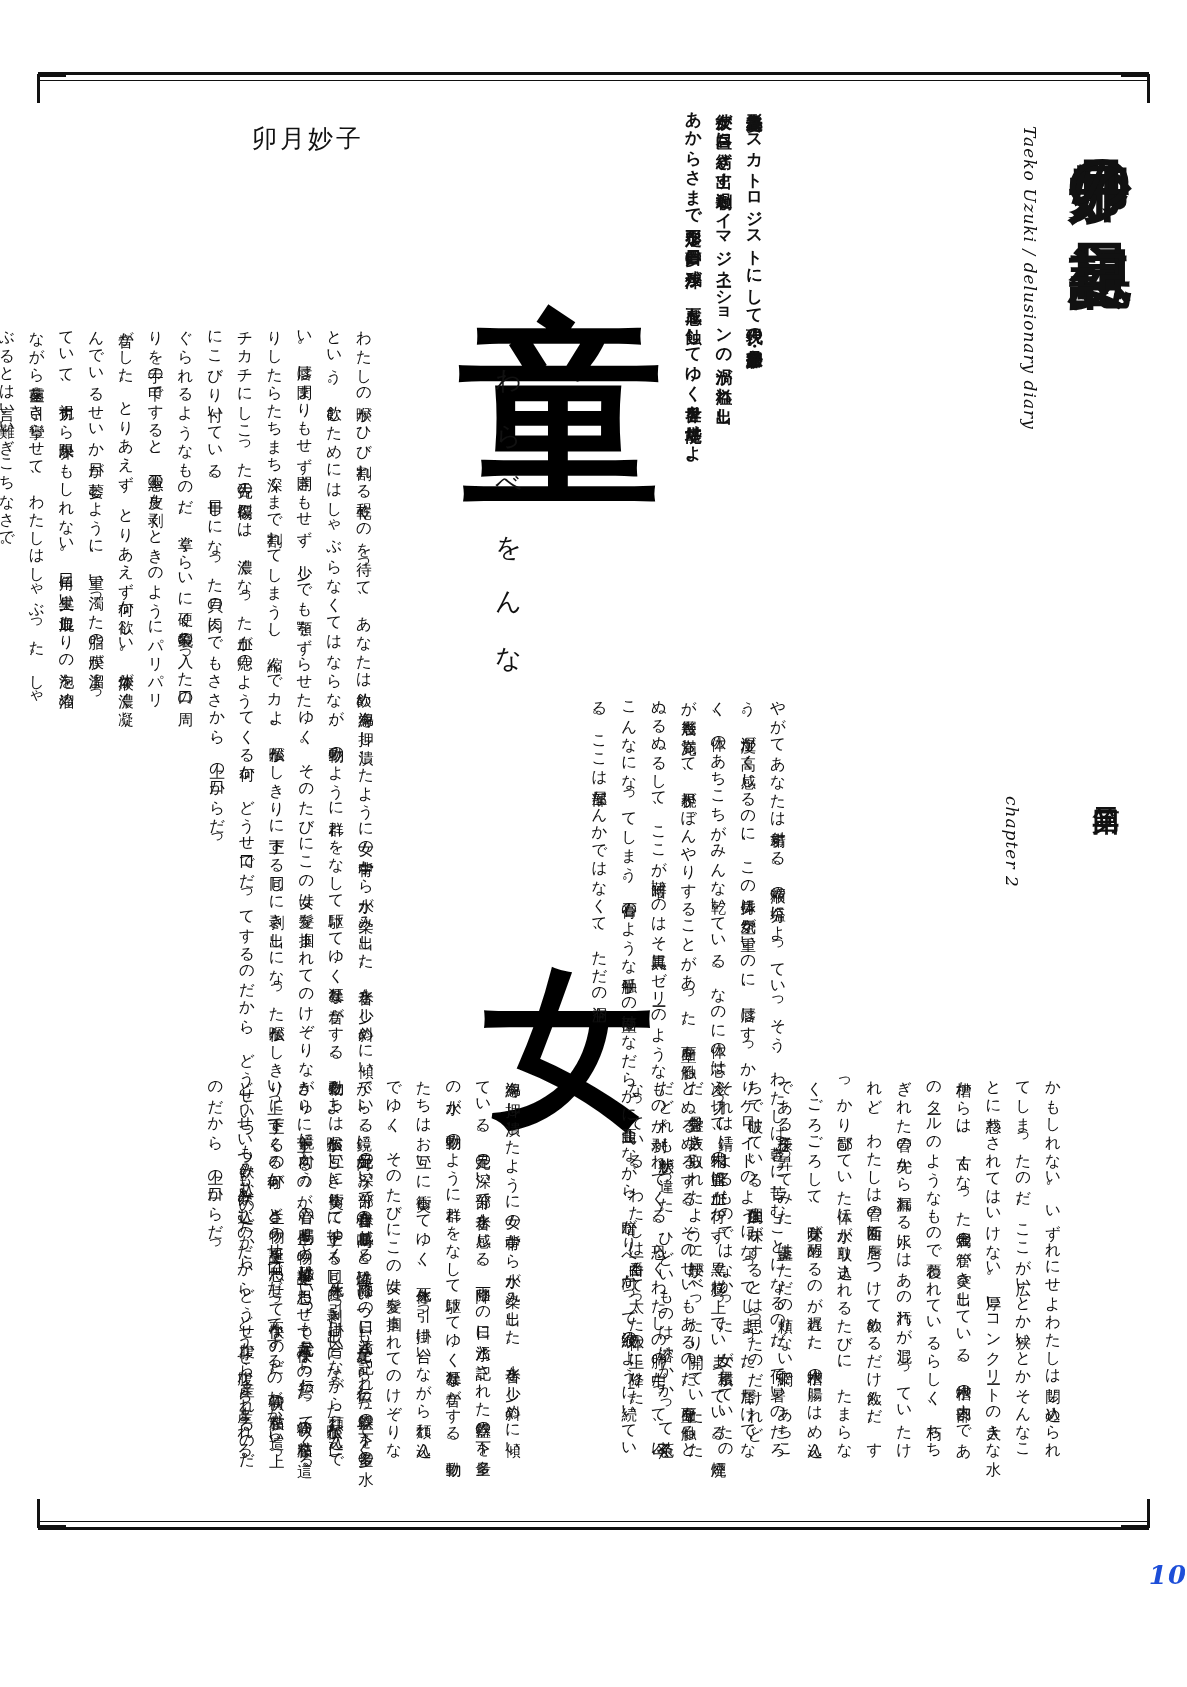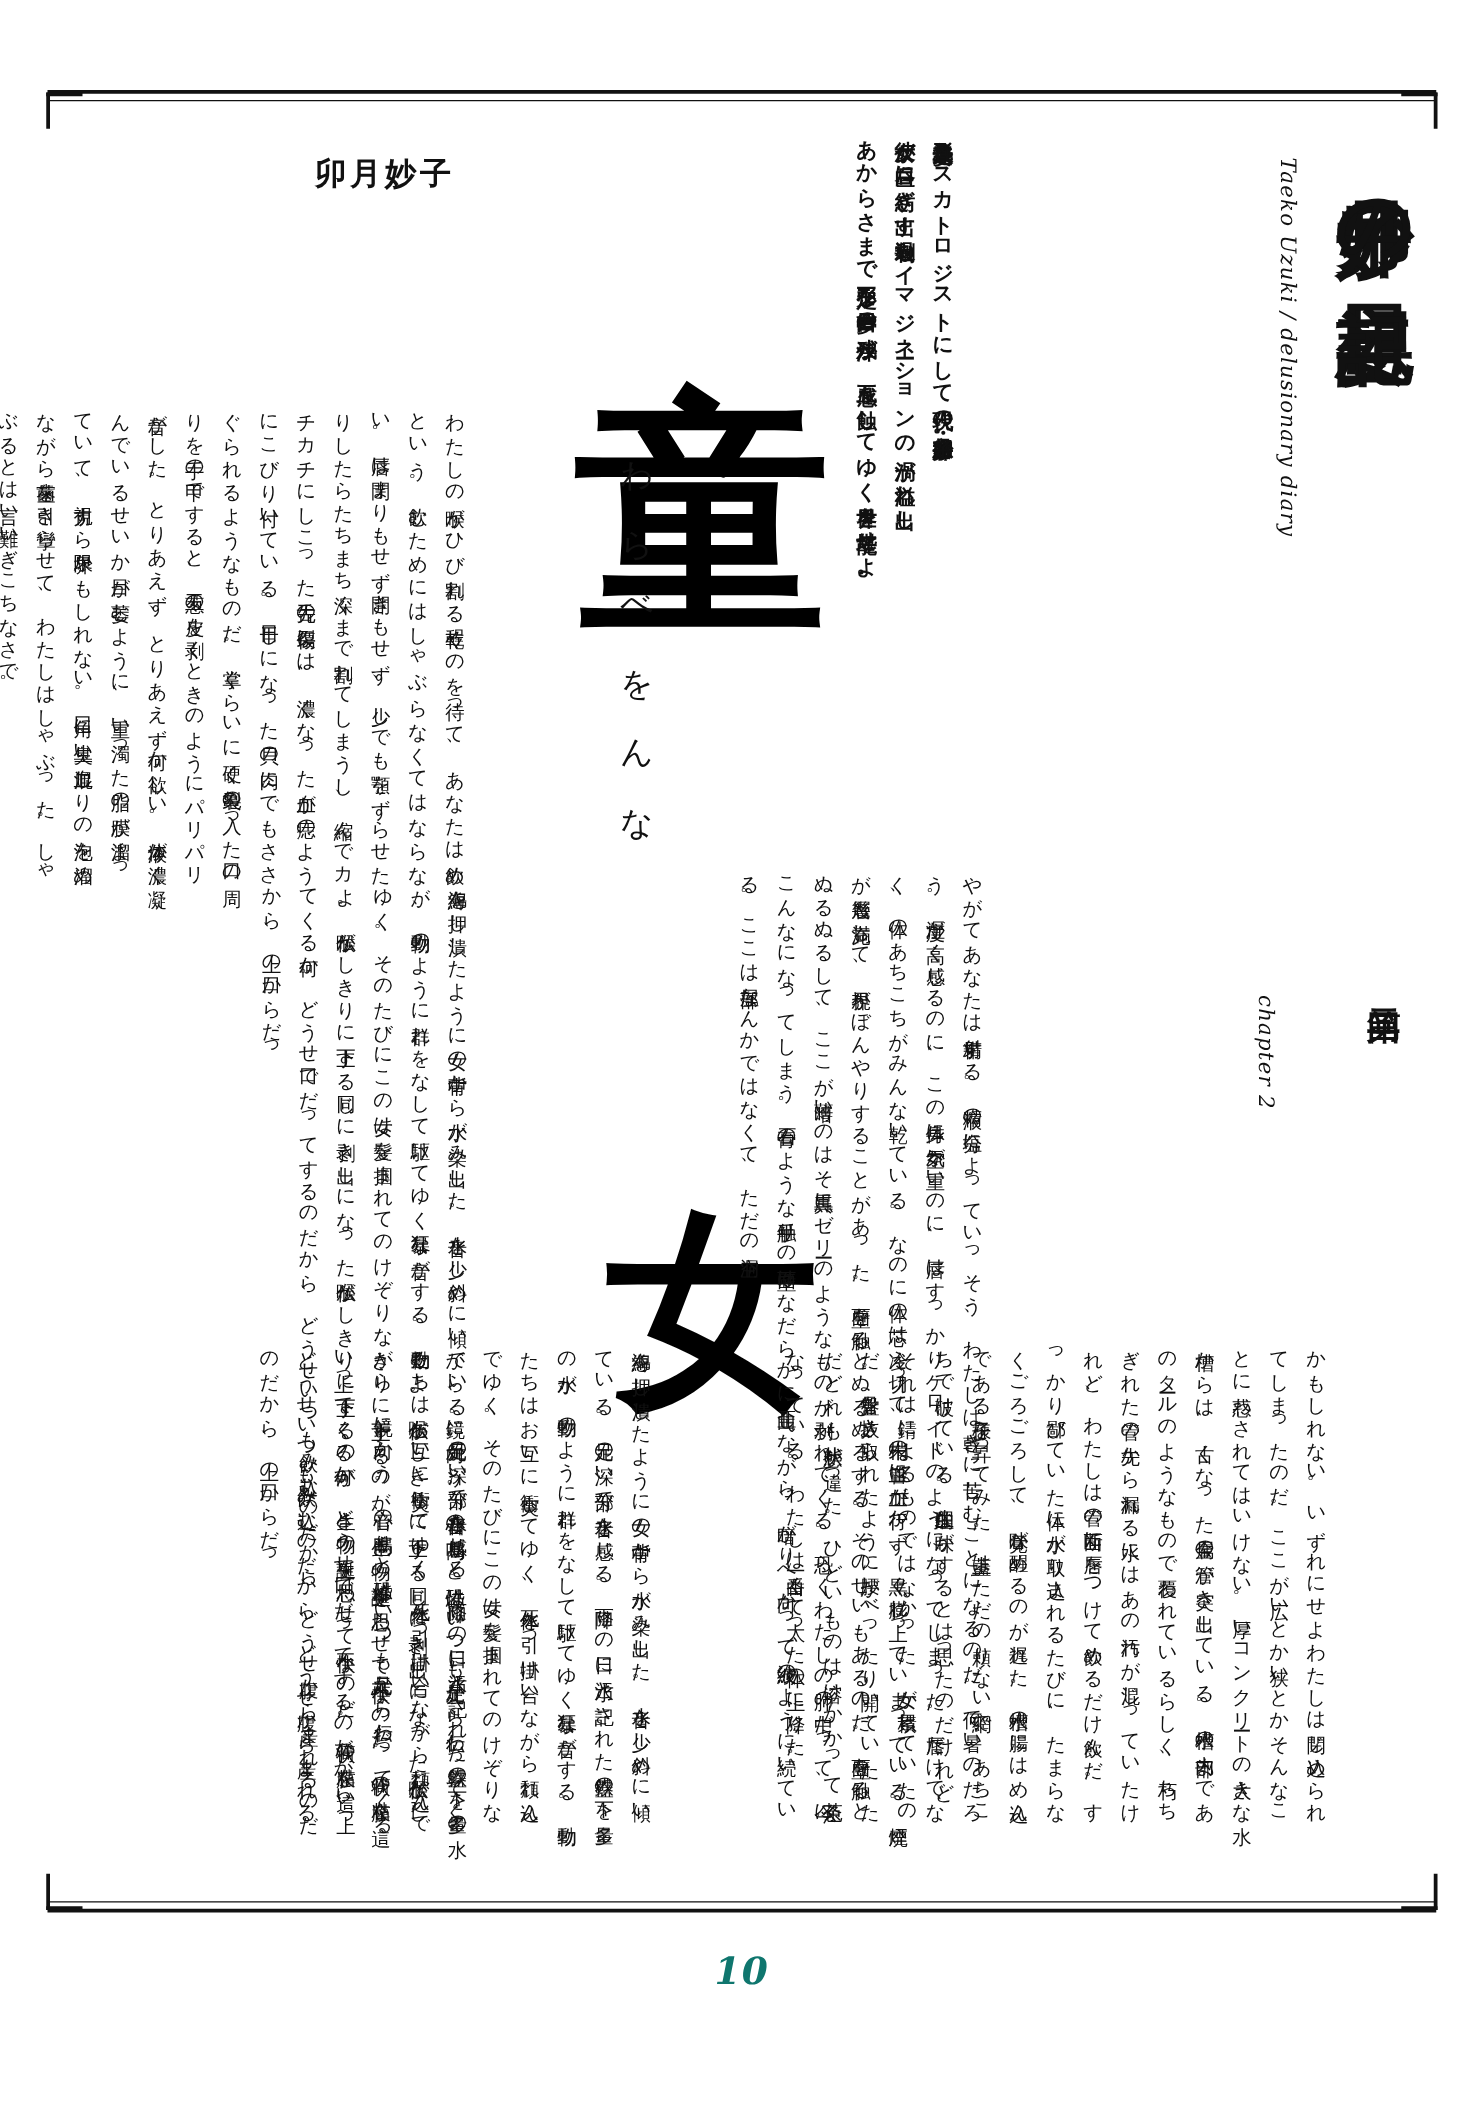--- a/index.html
+++ b/index.html
@@ -53,27 +53,27 @@
   .corner.tr { right: -1px; top: -1px;  border-right-width: 3px; border-top-width: 3px; }
   .corner.bl { left: -1px;  bottom: -1px; border-left-width: 3px; border-bottom-width: 3px; }
   .corner.br { right: -1px; bottom: -1px; border-right-width: 3px; border-bottom-width: 3px; }
 
   
   .folio {
     position: absolute;
     left: 0;
     right: 0;
     top: 1560px;
-    text-align: center;
+    text-align: right;
     font-family: "DejaVu Serif", "Liberation Serif", serif;
     font-style: italic;
     font-weight: bold;
-    font-size: 30px;
-    letter-spacing: 1px;
-    color: #0f766e;
+    font-size: 26px;
+    letter-spacing: 1px;
+    color: #1d4ed8;
   }
 
   
   .vert {
     writing-mode: vertical-rl;
     text-orientation: upright;
     font-family: "DejaVu Serif", "Liberation Serif", serif;
   }
 
   
@@ -169,21 +169,21 @@
   
   .author-box {
     position: absolute;
     left: 118px;
     top: 122px;
     width: 270px;
     text-align: left;
   }
   .author-name {
     font-size: 25px;
-    font-weight: bold;
+    font-weight: normal;
     letter-spacing: 3px;
     text-align: right;
     margin-bottom: 6px;
     padding-right: 24px;
   }
   .author-bio {
     font-size: 13.5px;
     line-height: 1.62;
     letter-spacing: 0.2px;
     text-align: justify;

